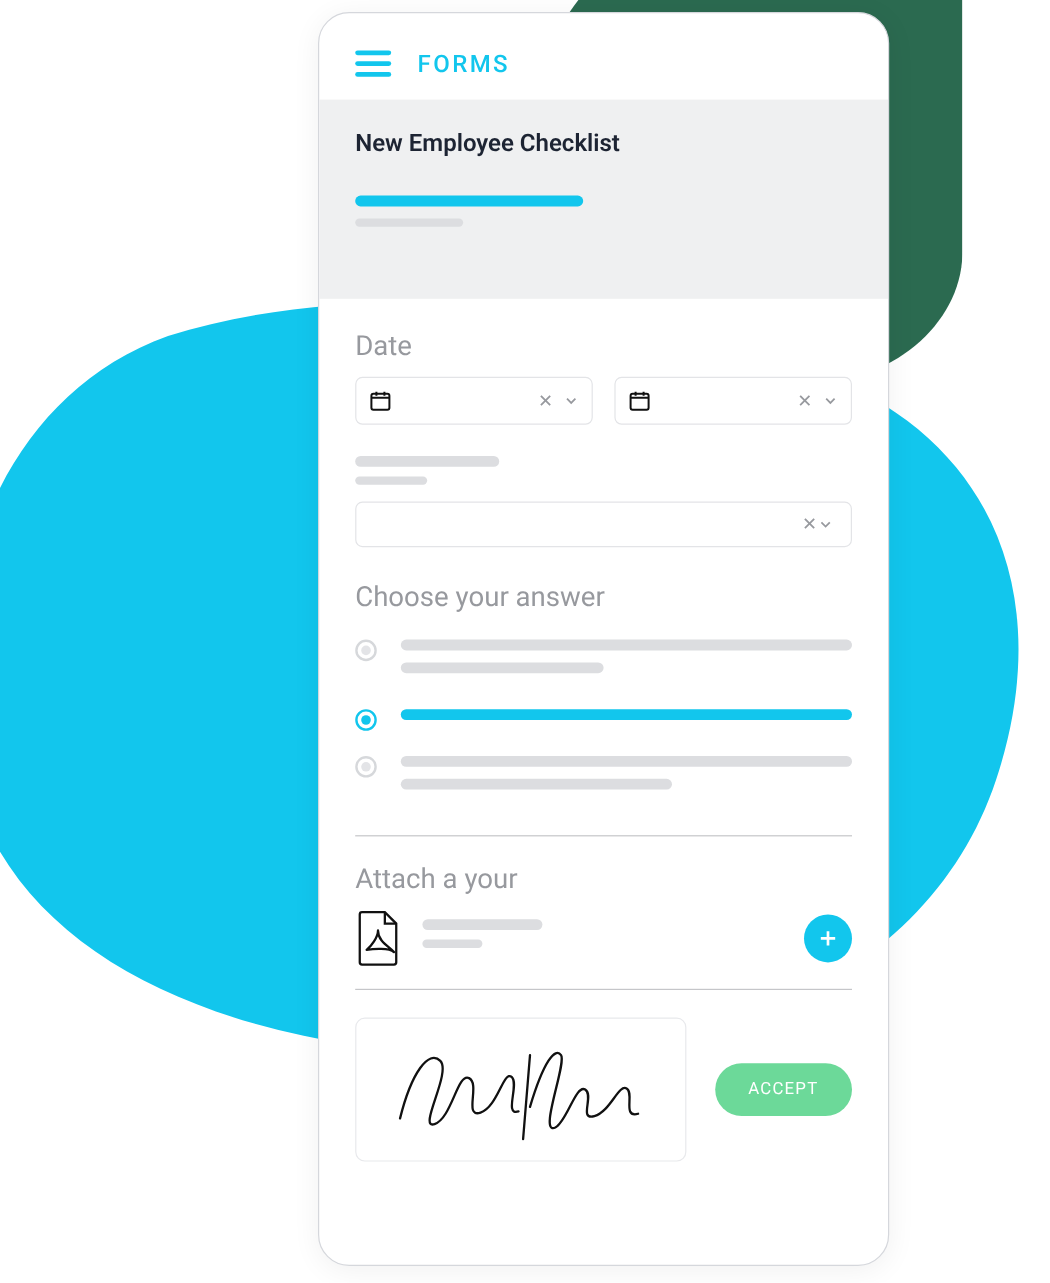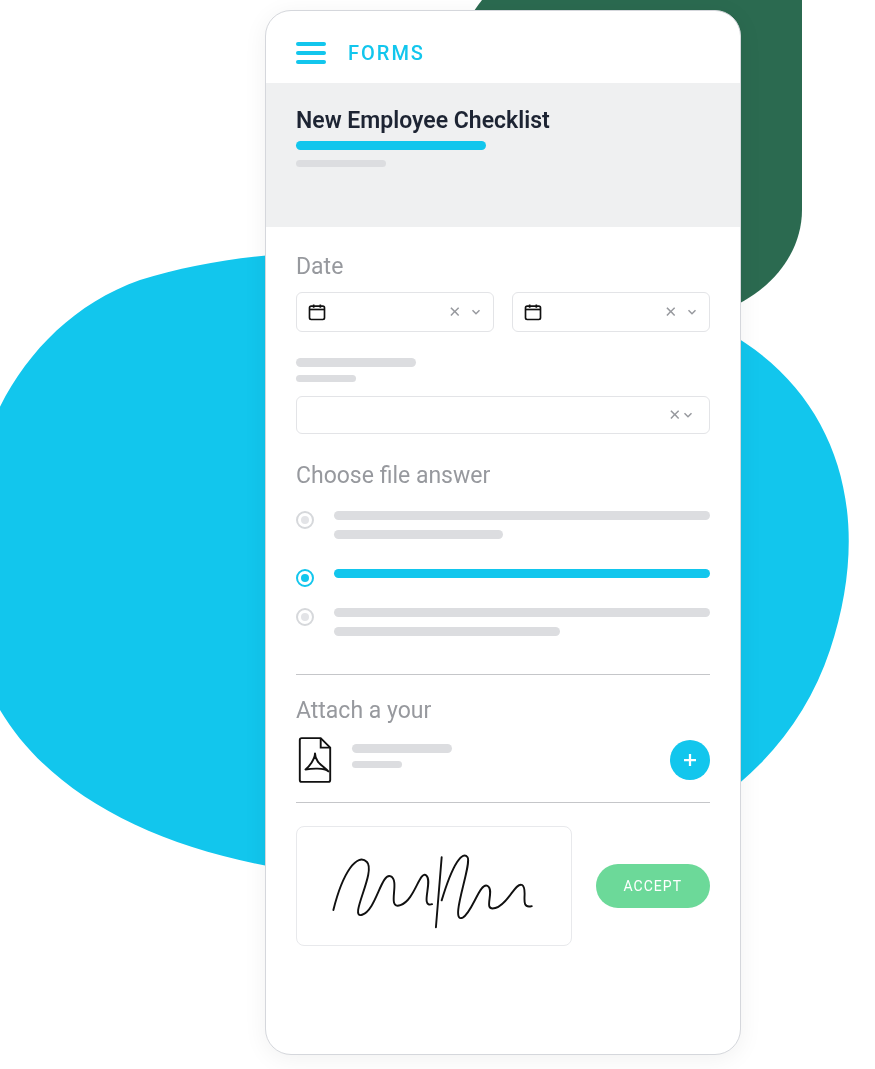--- a/index.html
+++ b/index.html
@@ -29,21 +29,21 @@
     gap: 22px;
     padding: 30px 30px 18px 30px;
   }
   .hamburger { width: 30px; height: 22px; display: flex; flex-direction: column; justify-content: space-between; cursor: pointer; }
   .hamburger span { display: block; height: 4px; background: #12c6ed; border-radius: 2px; }
   .brand { color: #12c6ed; font-size: 20px; letter-spacing: 2px; font-weight: 500; }
   .banner {
     background: #eff0f1;
     padding: 24px 30px 60px 30px;
   }
-  .banner-title { color: #1d2433; font-size: 23px; font-weight: 600; margin-bottom: 7px; }
+  .banner-title { color: #1d2433; font-size: 20px; font-weight: 600; margin-bottom: 32px; }
   .progress-big { height: 9px; width: 190px; background: #12c6ed; border-radius: 5px; margin-bottom: 10px; }
   .progress-small { height: 7px; width: 90px; background: #dcdde0; border-radius: 4px; }
   .form-body { padding: 26px 30px 0 30px; flex: 1; overflow: auto; }
   .section-label { color: #97999e; font-size: 23px; margin-bottom: 12px; }
   .date-row { display: flex; gap: 18px; margin-bottom: 26px; }
   .date-box {
     flex: 1;
     height: 40px;
     border: 1px solid #e3e4e7;
     border-radius: 6px;
@@ -177,21 +177,21 @@
       </div>
 
       <div class="full-box">
         <div class="spacer"></div>
         <span class="times">✕</span>
         <svg width="14" height="14" viewBox="0 0 24 24" fill="none" stroke="#97999e" stroke-width="2.5" class="chev">
             <path d="M6 9l6 6 6-6"></path>
           </svg>
       </div>
 
-      <div class="section-label">Choose file answer</div>
+      <div class="section-label">Choose your answer</div>
 
       <div class="radio-group">
 
         <div class="radio-row">
           <div class="radio idle">
               <div class="dot"></div>
             </div>
           <div class="radio-lines">
             <div class="rl grey" style="width:100%"></div>
             <div class="rl grey" style="width:45%"></div>

